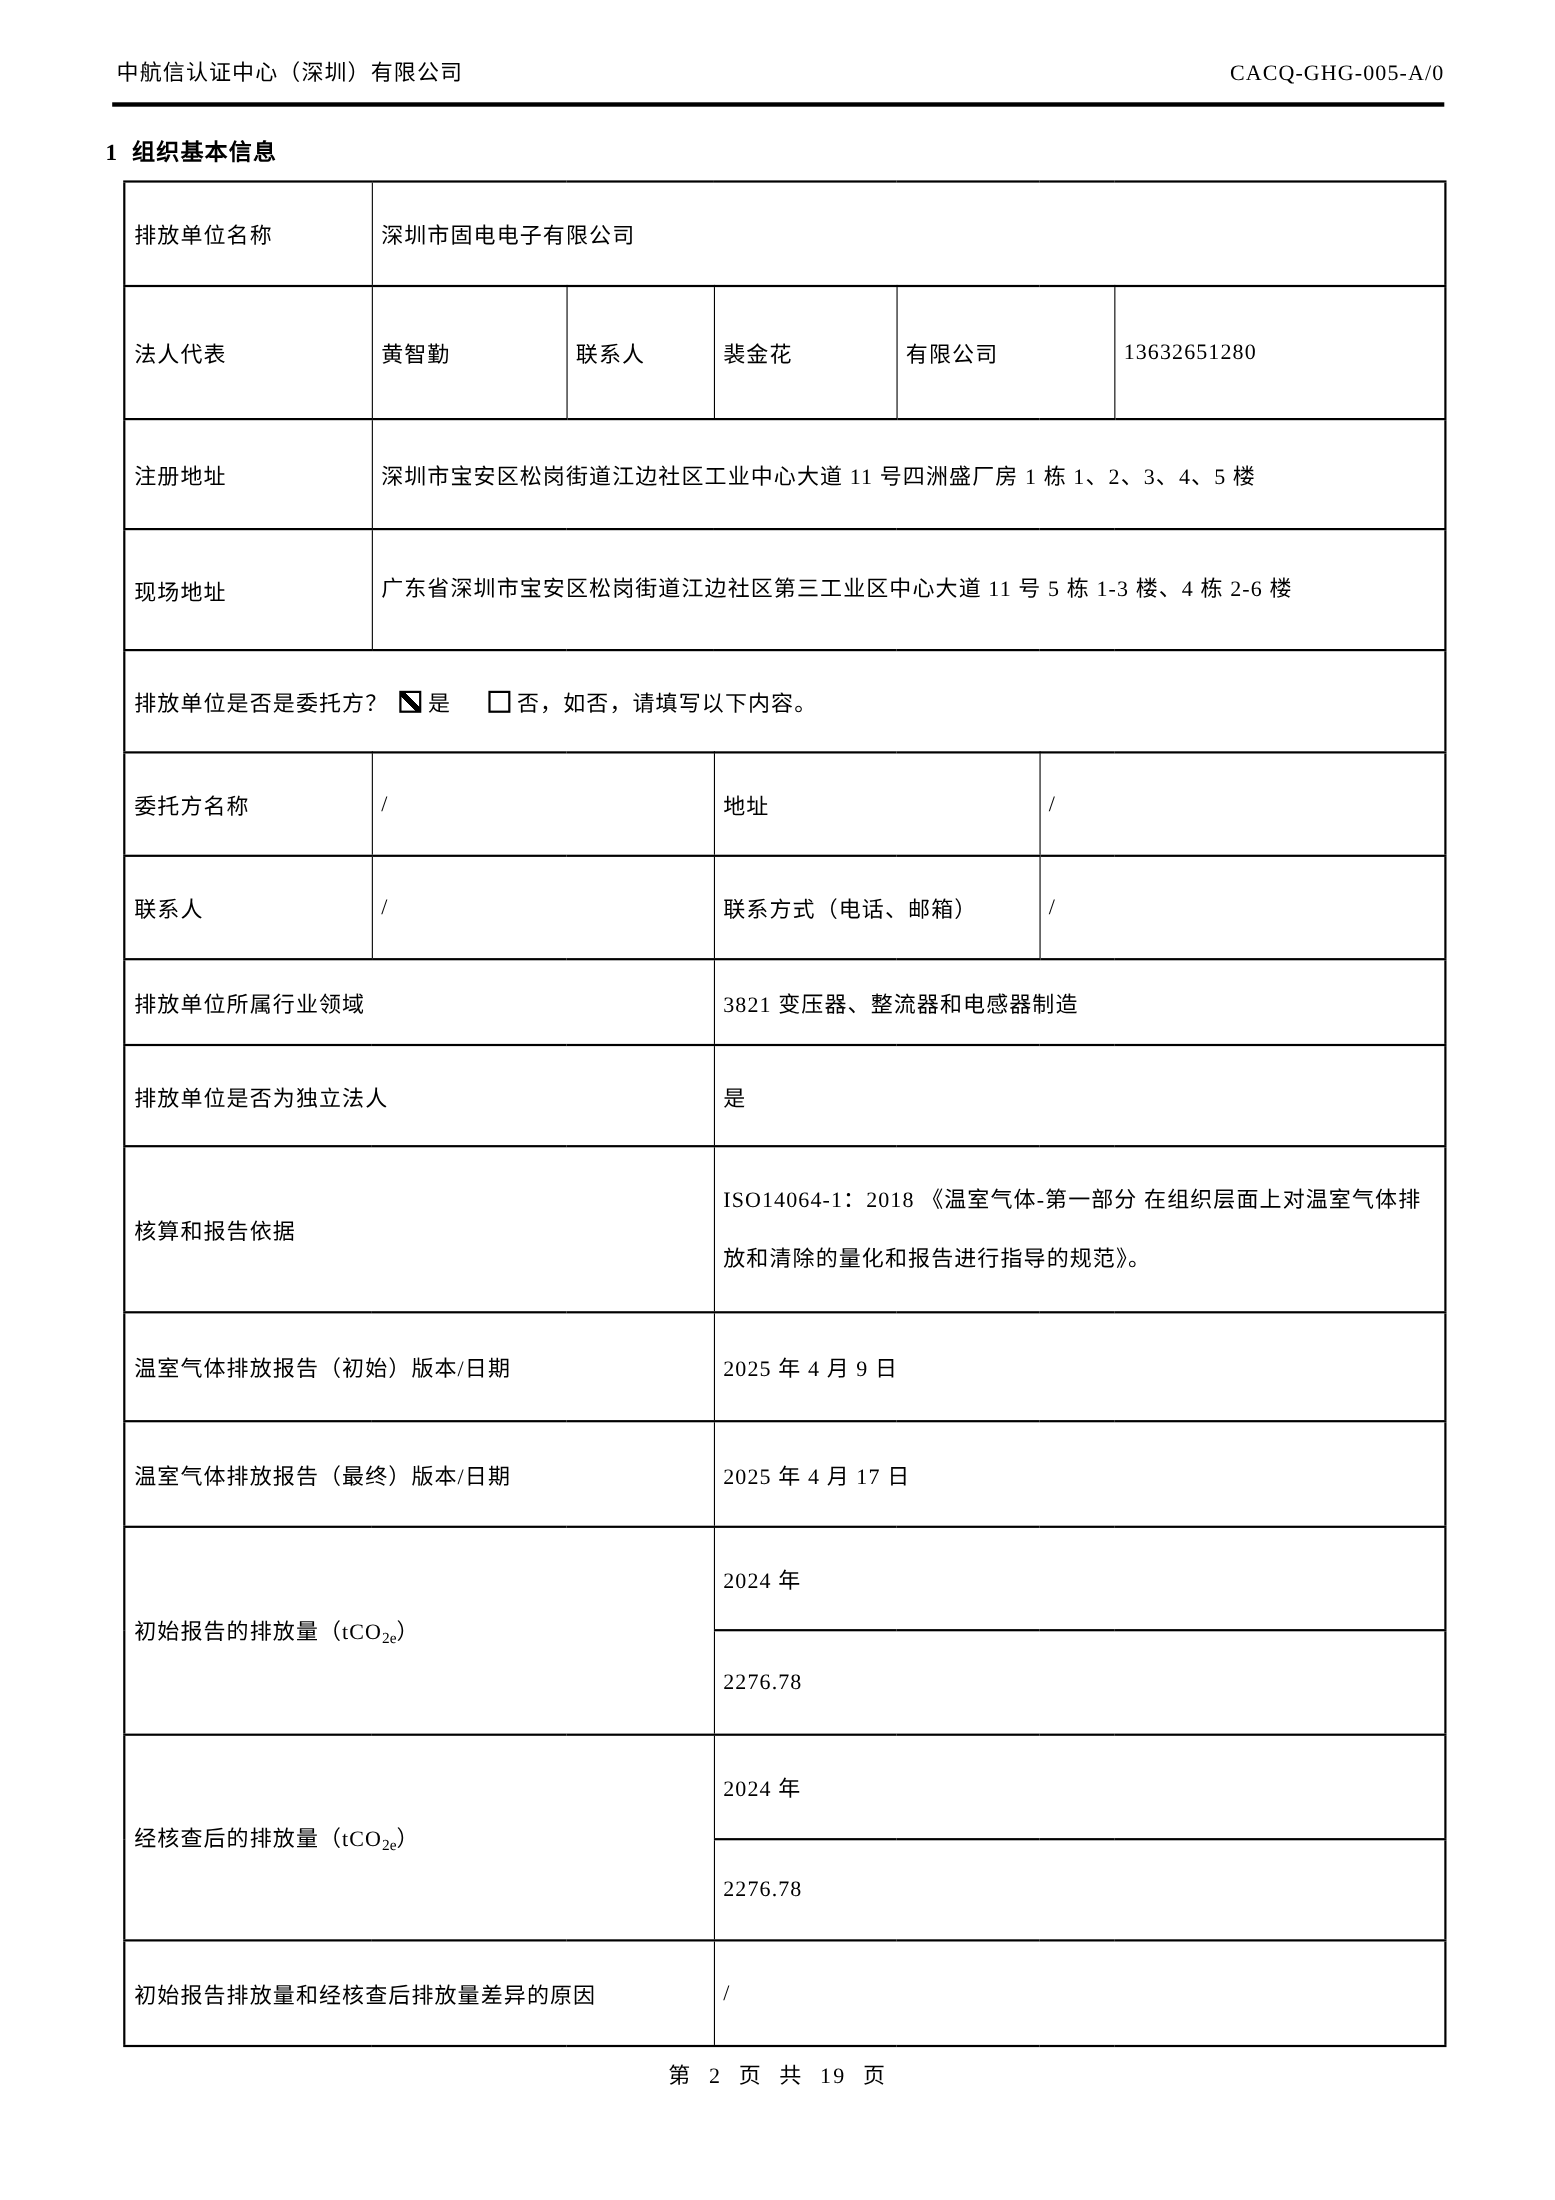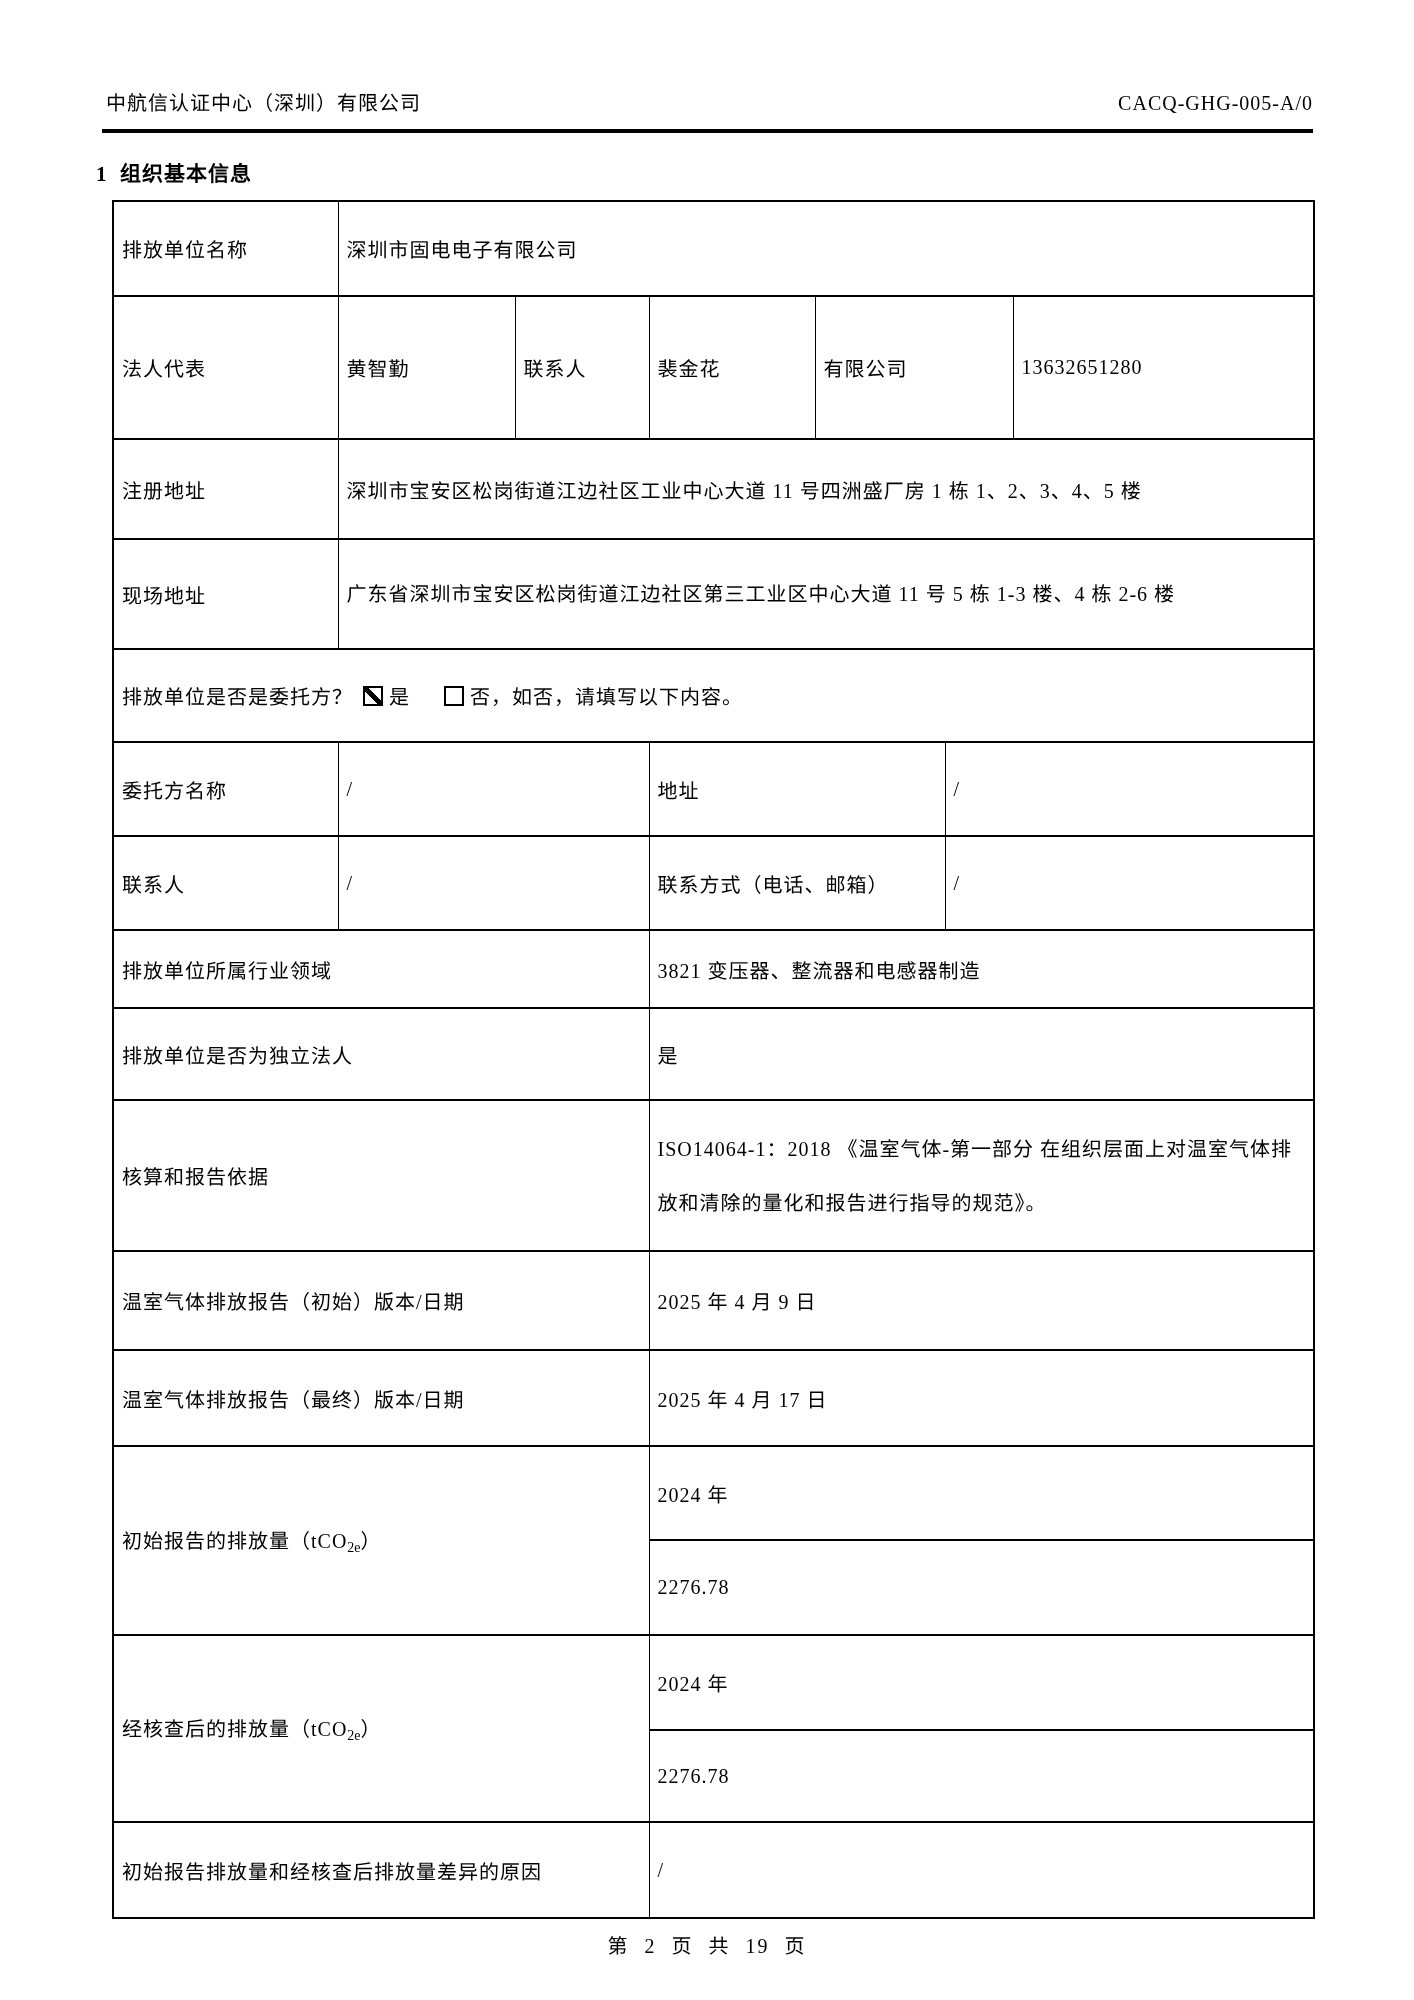--- a/index.html
+++ b/index.html
@@ -3,38 +3,38 @@
 <meta charset="utf-8">
 <style>
   html,body{margin:0;padding:0;}
   body{
     width:1414px;height:2000px;background:#ffffff;color:#000000;
     font-family:"Liberation Serif","DejaVu Serif",serif;
     -webkit-font-smoothing:antialiased;
   }
   .page-header{
     display:flex;justify-content:space-between;align-items:flex-end;
-    padding:54px 101px 0 106px;font-size:20px;letter-spacing:1px;line-height:26px;margin-top:36px;
+    padding:54px 101px 0 106px;font-size:20px;letter-spacing:1px;line-height:26px;
   }
   .header-rule{margin:13px auto 0;width:1211px;height:4px;background:#000;}
   .section-title{
     margin:27px 0 0 96px;font-size:21px;font-weight:bold;letter-spacing:1px;
     line-height:28px;white-space:pre;
   }
   table.org{
     border-collapse:collapse;table-layout:fixed;width:1201px;
     margin:12px 0 0 112px;border:2px solid #000;
   }
   table.org td{
     border:1px solid #000;border-top-width:2px;border-bottom-width:2px;
     vertical-align:middle;font-size:20px;letter-spacing:1px;
     padding:6px 16px 6px 8px;white-space:pre-wrap;word-break:break-all;
     overflow:hidden;
   }
-  tr.r1{height:95px}  tr.r2{height:143px} tr.r3{height:100px} tr.r4{height:110px}
+  tr.r1{height:95px}  tr.r2{height:121px} tr.r3{height:100px} tr.r4{height:110px}
   tr.r5{height:93px}  tr.r6{height:94px}  tr.r7{height:94px}  tr.r8{height:78px}
   tr.r9{height:92px}  tr.r10{height:151px}tr.r11{height:99px} tr.r12{height:96px}
   tr.r13a{height:94px}tr.r13b{height:95px}tr.r14a{height:95px}tr.r14b{height:92px}
   tr.r15{height:96px}
   td.siteval{padding-right:150px;line-height:47px;}
   td.isoval{padding-right:120px;line-height:54px;}
   .cb{
     display:inline-block;width:16px;height:16px;border:2px solid #000;
     margin:0 6px -2px 10px;position:relative;
   }

